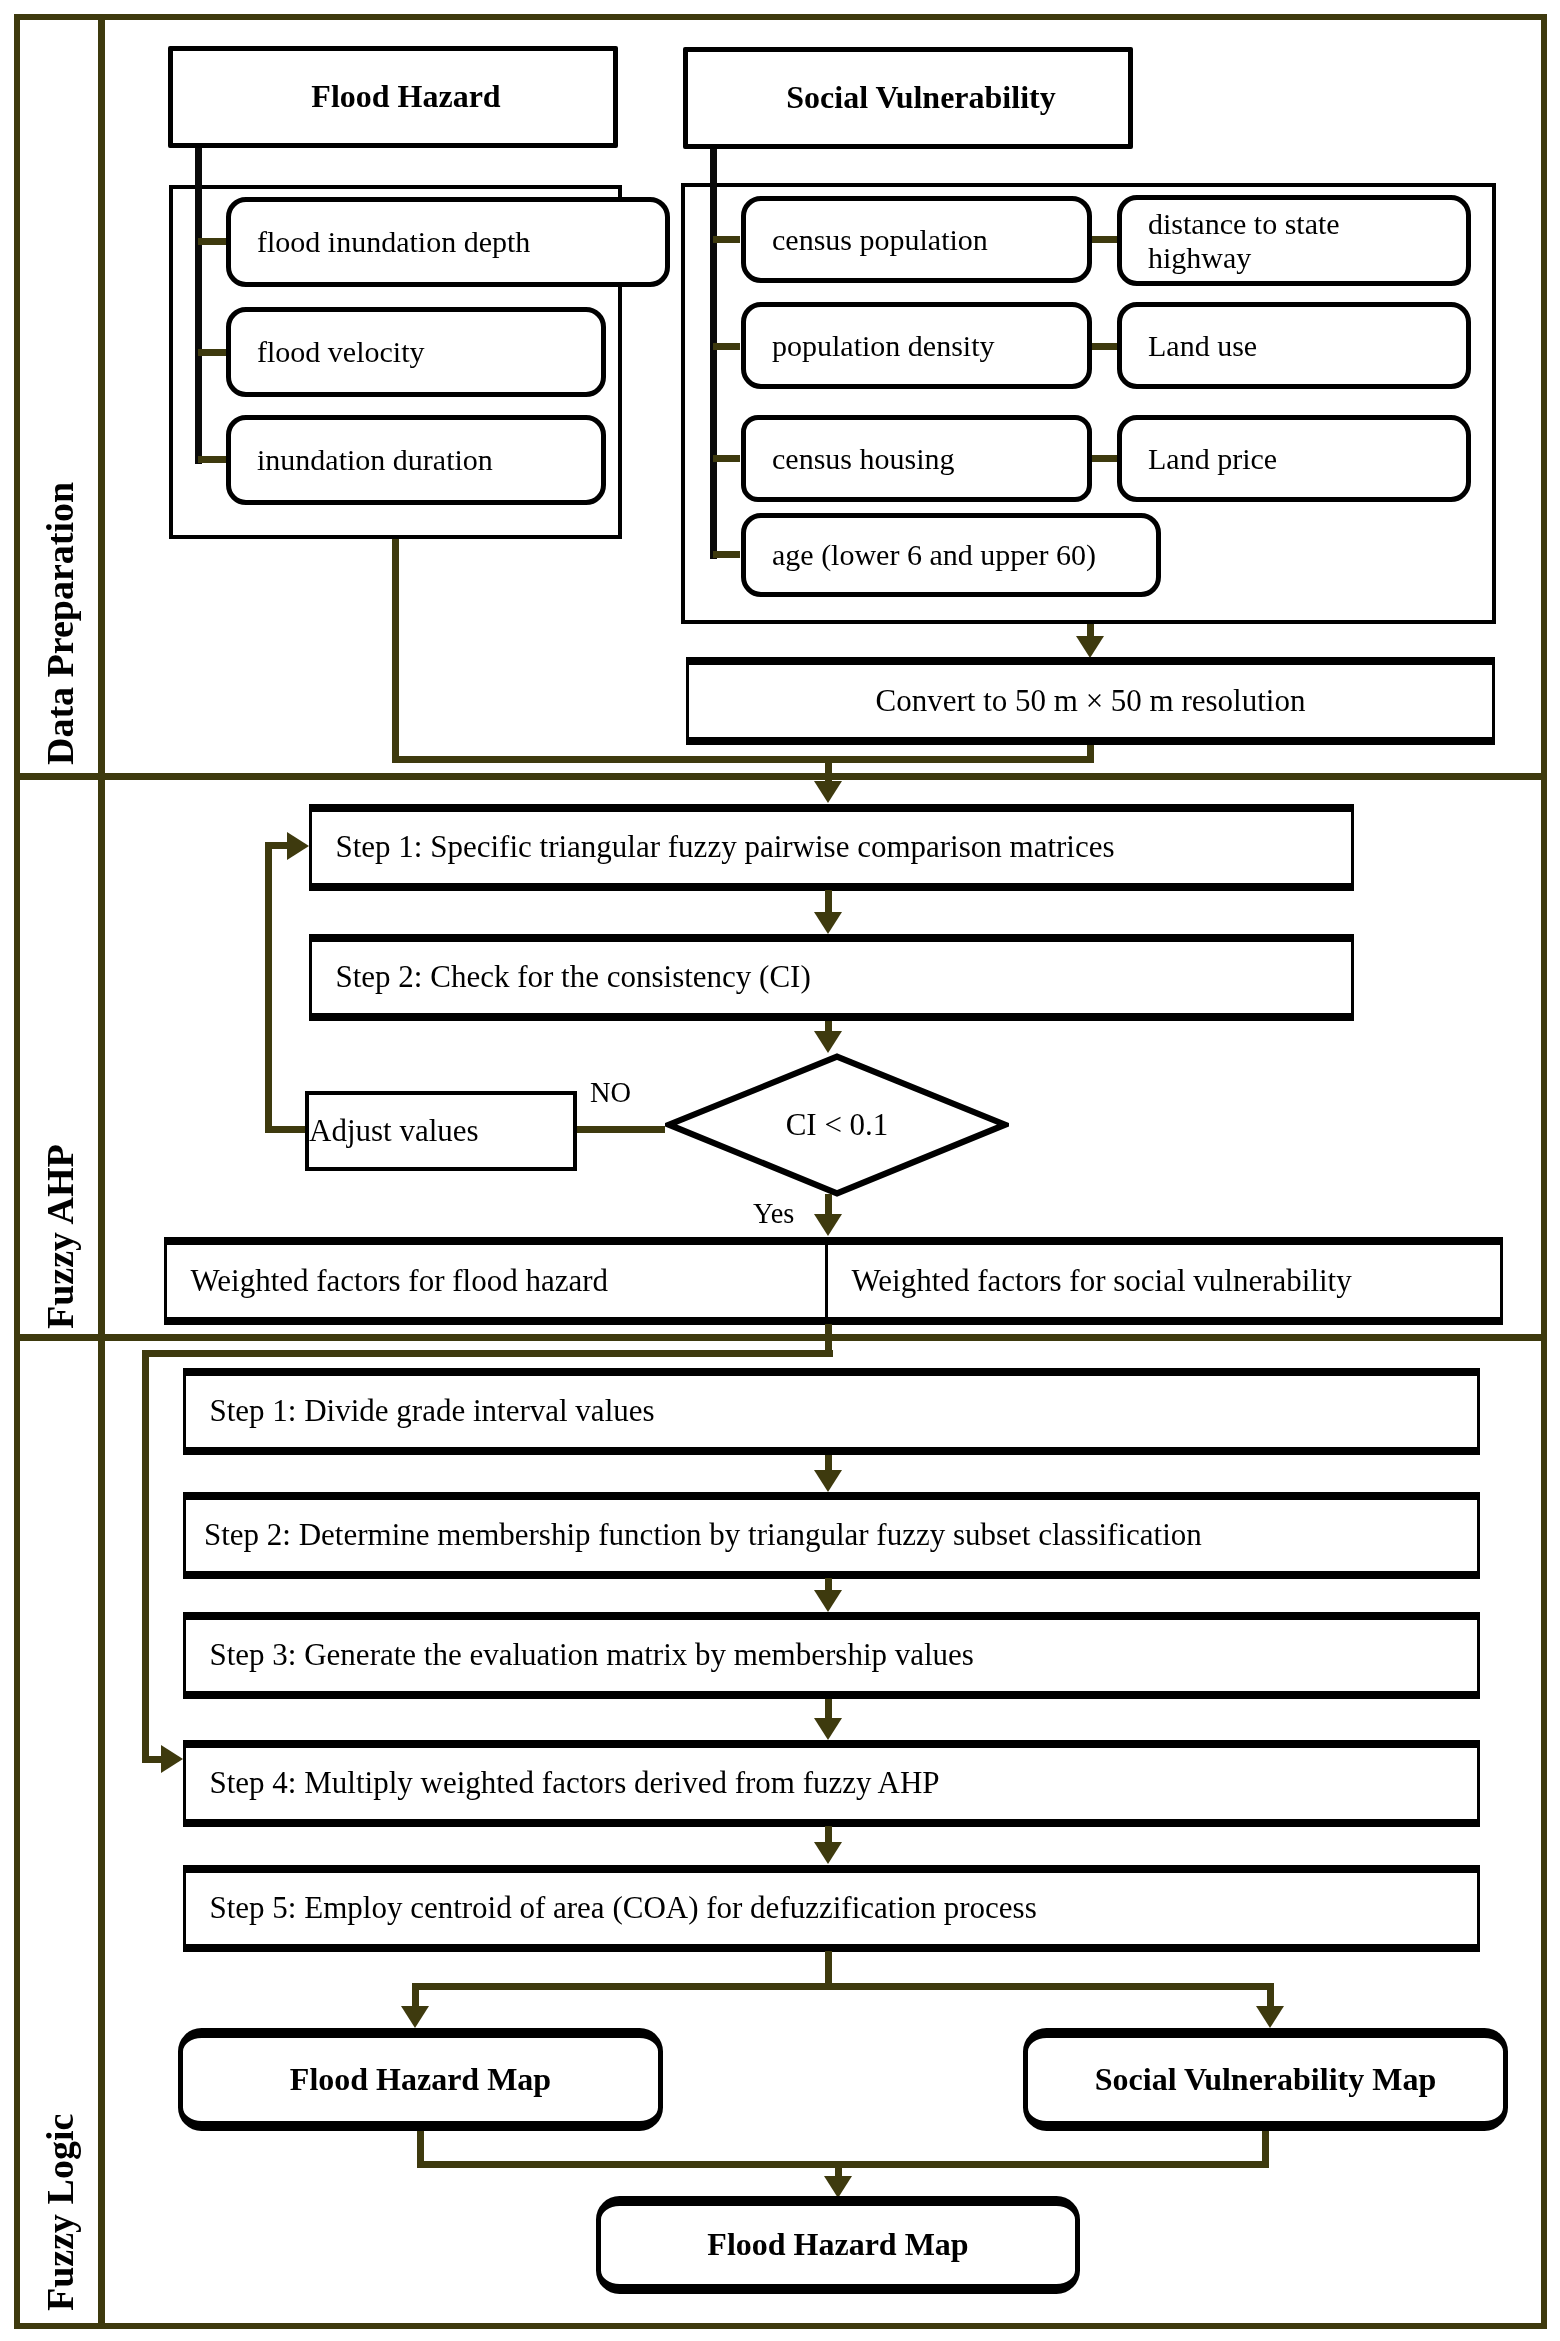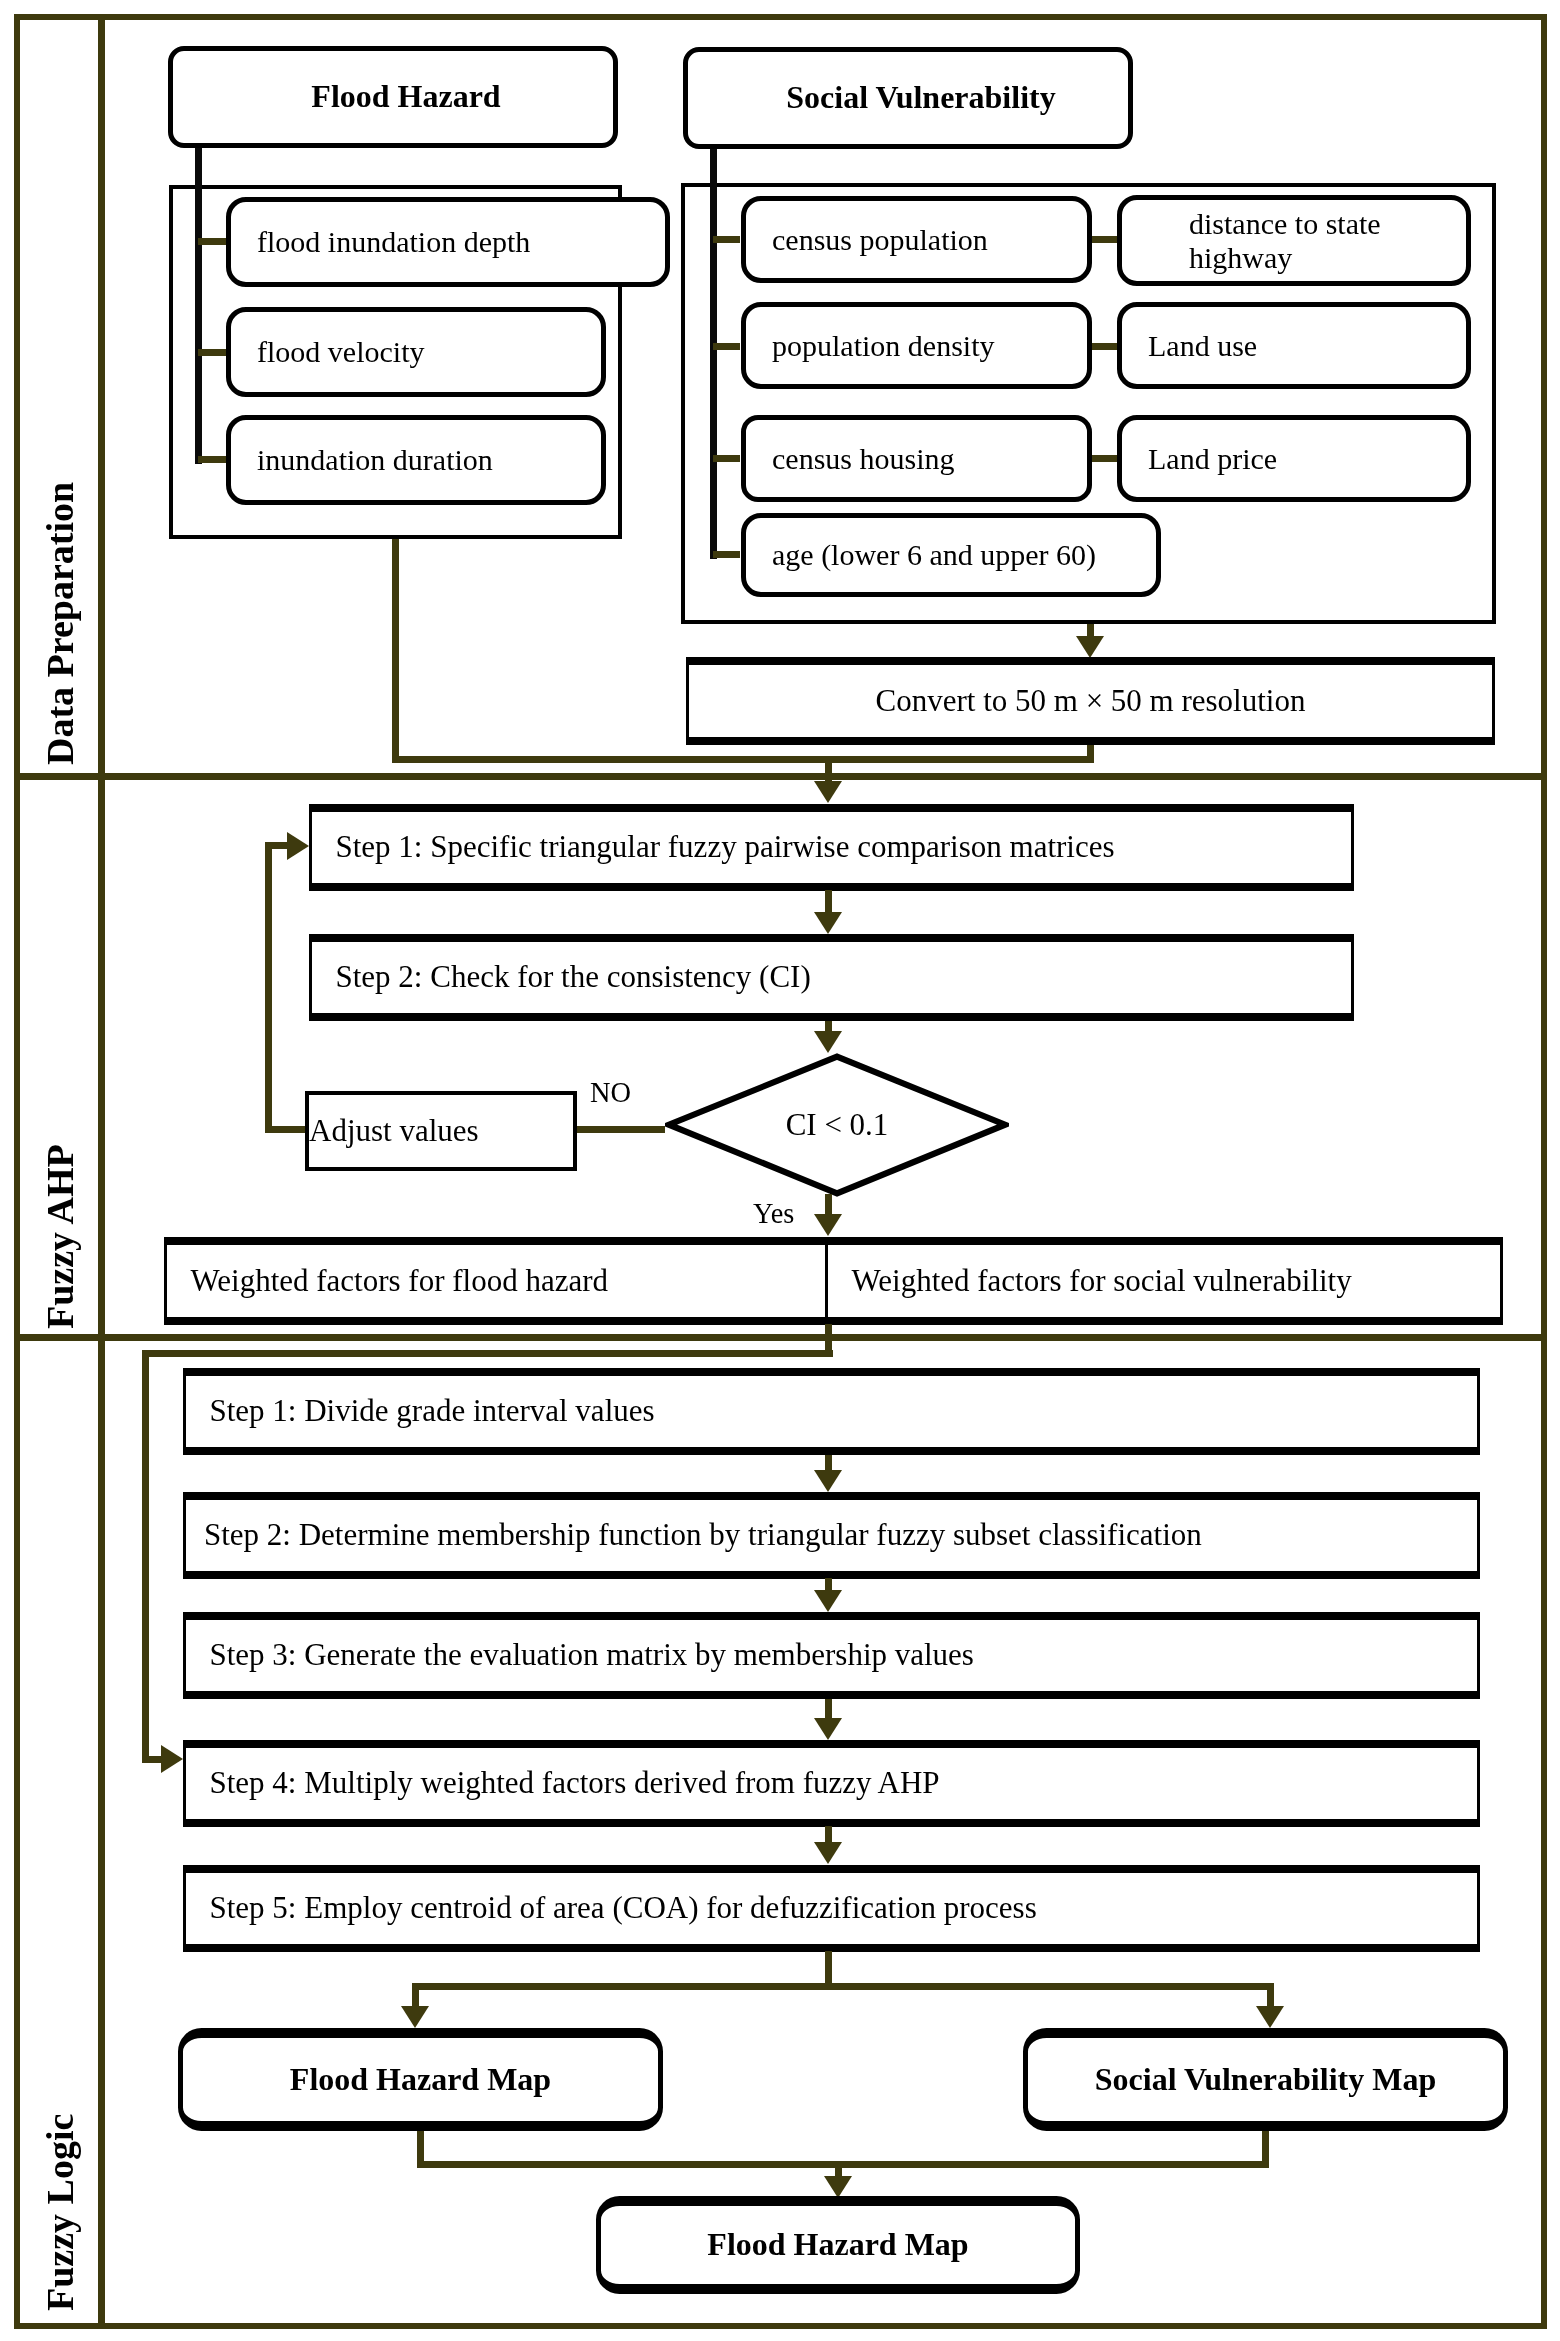--- a/index.html
+++ b/index.html
@@ -6,21 +6,21 @@
   #canvas{position:relative;width:1561px;height:2342px;background:#fff;overflow:hidden;
           font-family:"Liberation Serif",serif;color:#000;}
   .abs{position:absolute;box-sizing:border-box;}
   
   .oline{position:absolute;background:#3e3a0e;}
   .bline{position:absolute;background:#0a0a0a;}
   
   .node{position:absolute;box-sizing:border-box;background:#fff;border:5px solid #000;
         display:flex;align-items:center;font-size:30px;line-height:1.12;}
   .round{border-radius:20px;}
-  .titlebox{border-width:5px;border-radius:16px;justify-content:center;text-align:center;
+  .titlebox{border-width:5px;border-radius:2px;justify-content:center;text-align:center;
             font-weight:bold;font-size:32px;padding-left:26px;}
   .stepbox{border-width:3.7px;border-top-width:8px;border-bottom-width:8px;
            font-size:31px;padding-left:23.5px;}
   .mapbox{border-width:5.6px;border-top-width:10px;border-bottom-width:10px;border-radius:23.5px;
           justify-content:center;text-align:center;font-weight:bold;font-size:32px;}
   .itembox{padding-left:26px;border-width:5.6px;}
   .plain{border-width:4.3px;}
   
   .ah-down{position:absolute;width:0;height:0;border-left:14.2px solid transparent;
            border-right:14.2px solid transparent;border-top:22px solid #3e3a0e;}
@@ -87,21 +87,21 @@
     <span>population density</span>
   </div>
   <div class="node round itembox" style="left:741px;top:415px;width:351px;height:87px;border-radius:17px;">
     <span>census housing</span>
   </div>
   <div class="node round itembox" style="left:741px;top:513px;width:420px;height:84px;">
     <span>age (lower 6 and upper 60)</span>
   </div>
 
   <div class="node round itembox" style="left:1117px;top:195px;width:354px;height:91px;">
-    <span style="max-width:272px;margin-left:41px;">distance to state highway</span>
+    <span style="max-width:272px;">distance to state highway</span>
   </div>
   <div class="node round itembox" style="left:1117px;top:415px;width:354px;height:87px;">
     <span>Land price</span>
   </div>
   <div class="node round itembox" style="left:1117px;top:302px;width:354px;height:87px;">
     <span>Land use</span>
   </div>
 
   <div class="oline" style="left:1087px;top:624px;width:6.8px;height:13.6px;"></div>
   <div class="ah-down" style="left:1076px;top:636px;"></div>

